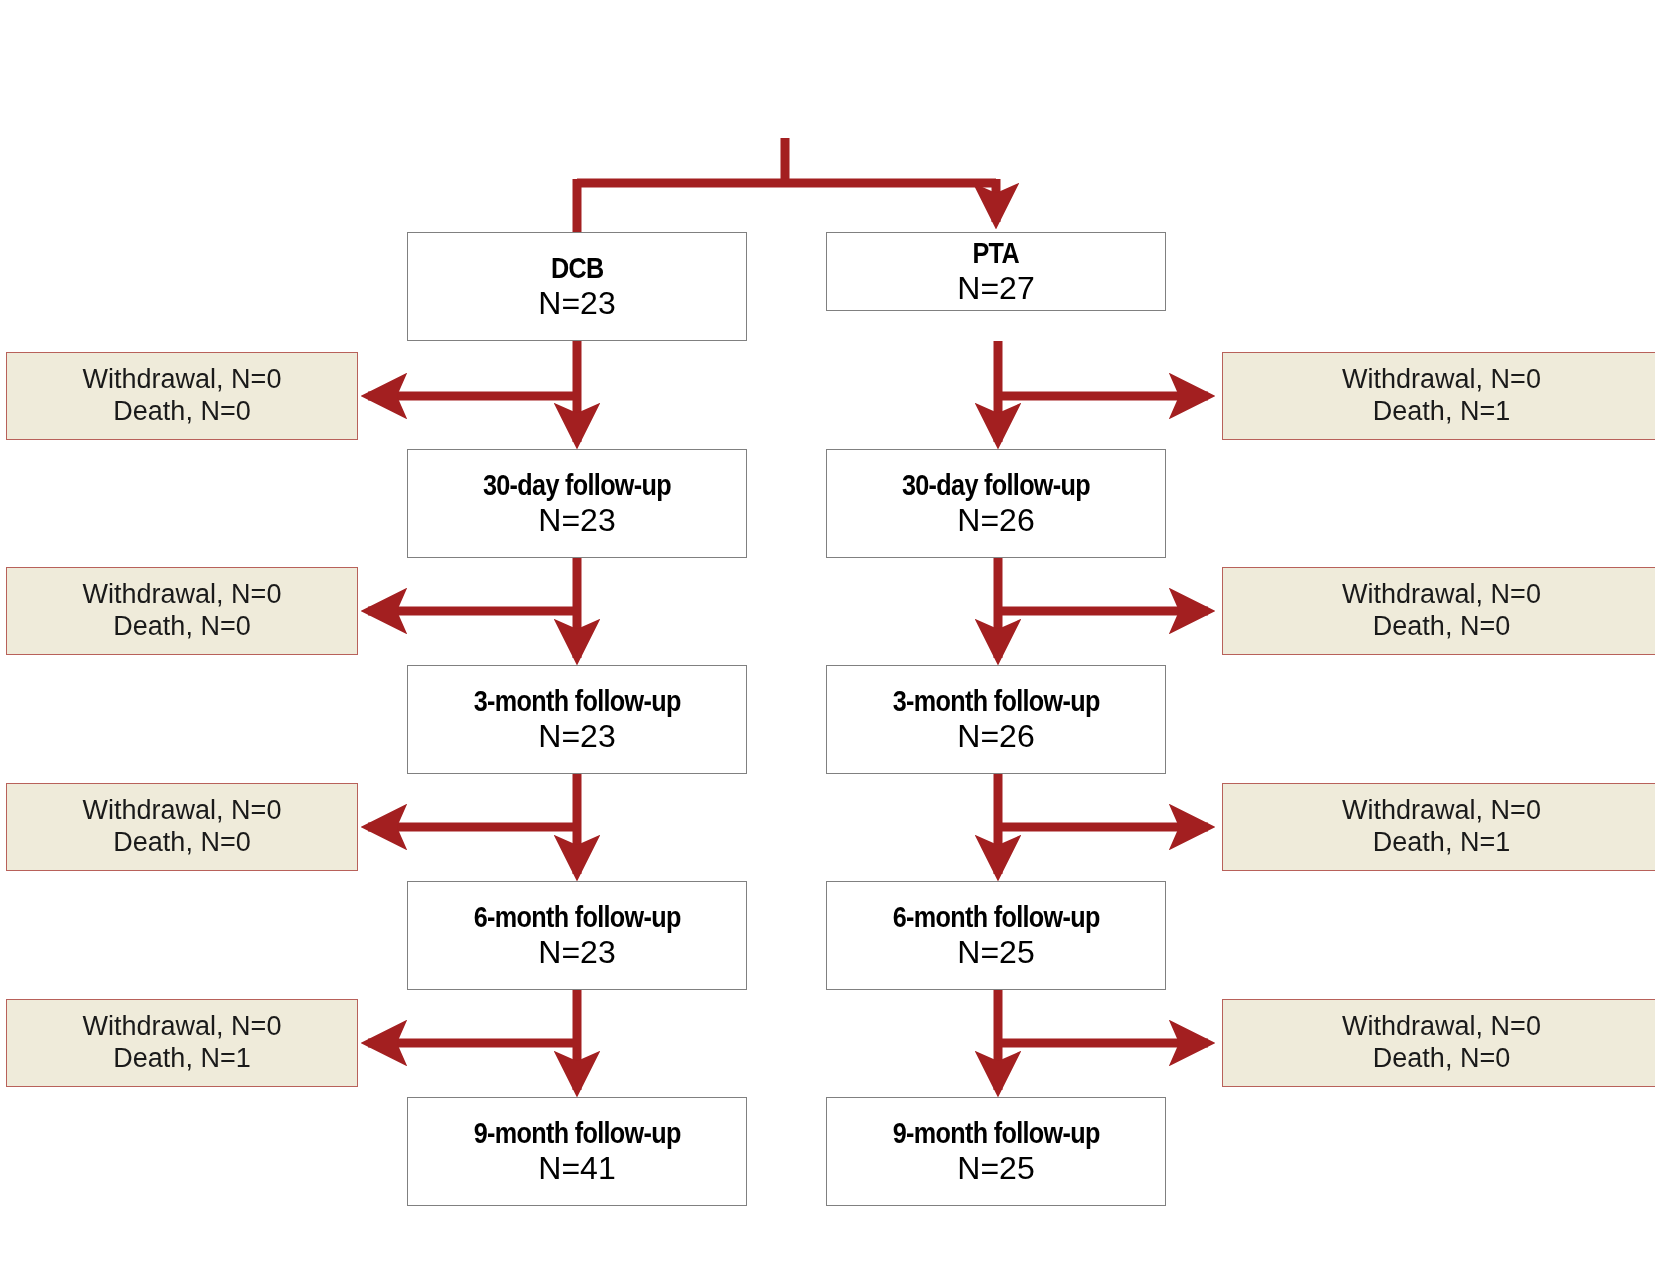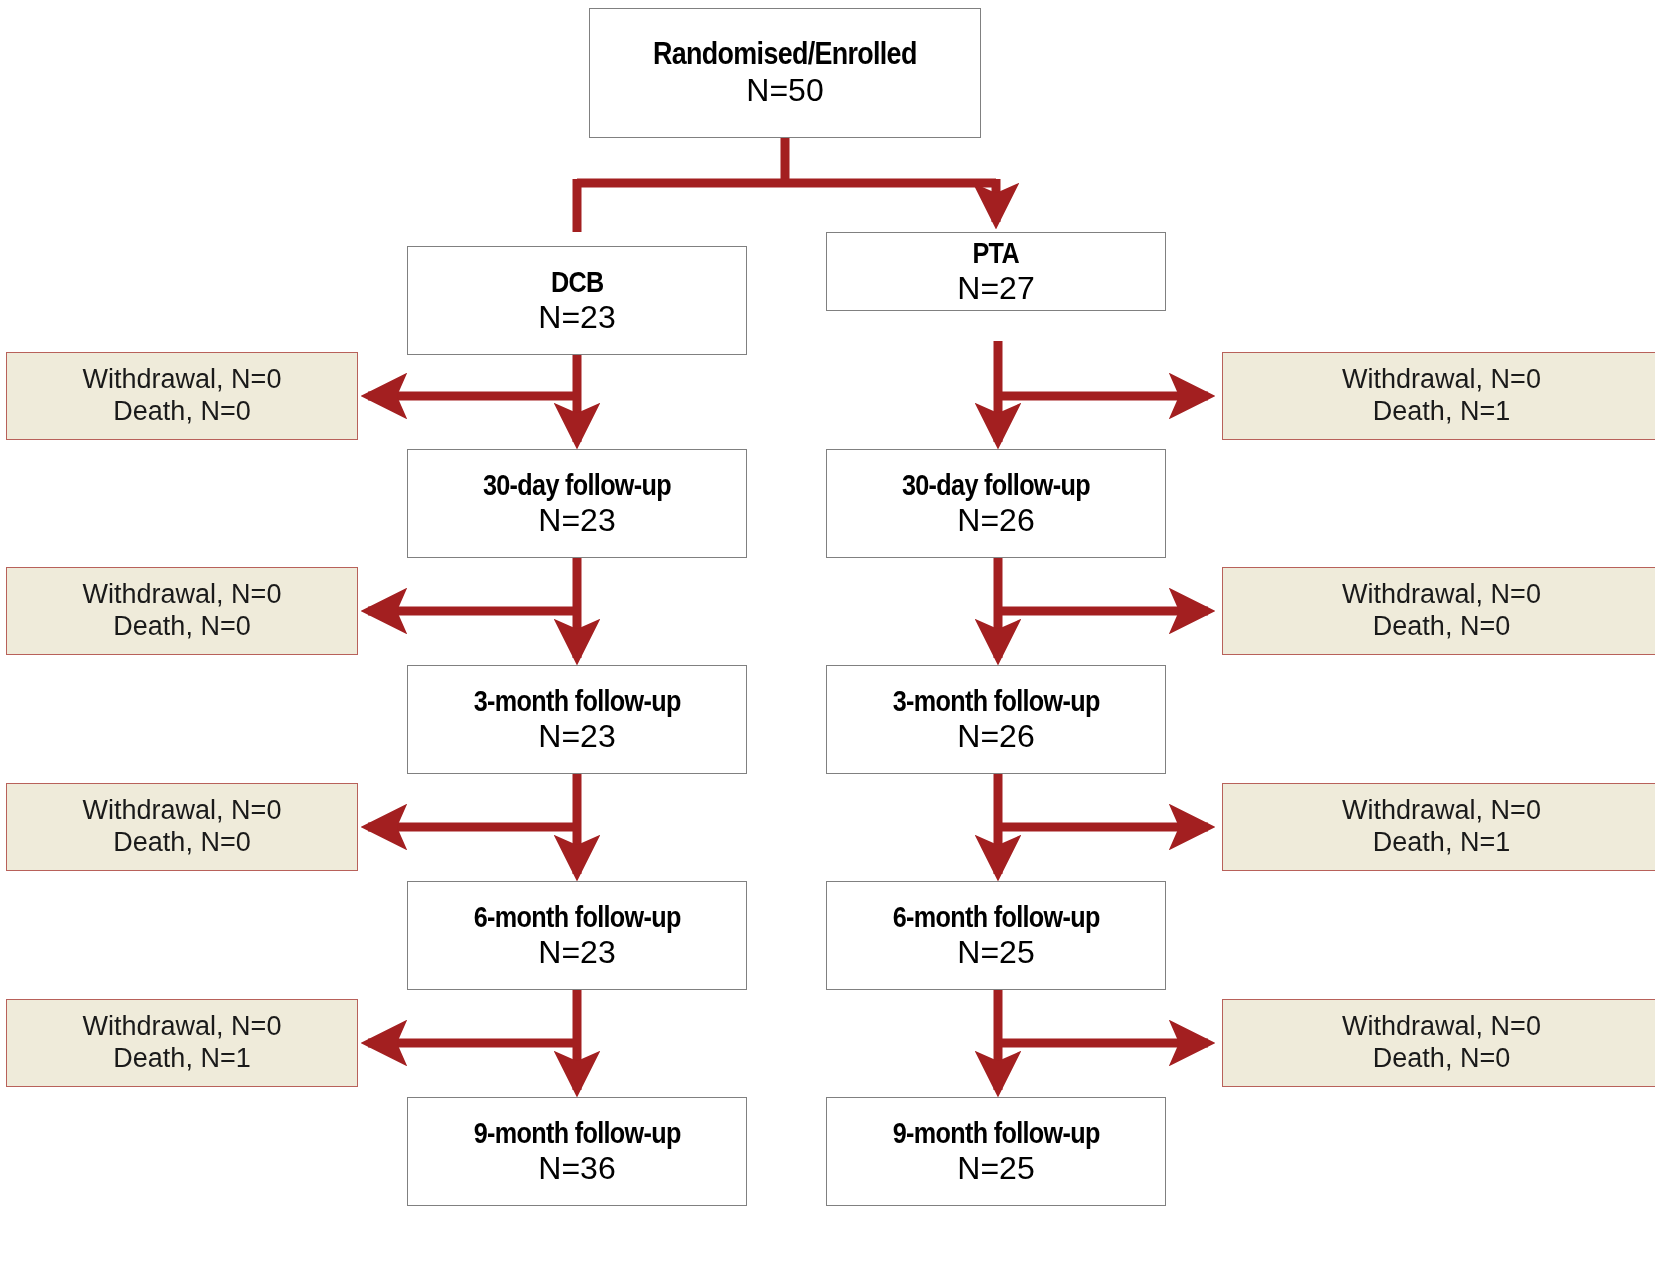--- a/index.html
+++ b/index.html
@@ -111,26 +111,22 @@
     <path d="M 577 611 L 368 611" stroke="#A31F20" stroke-width="9" fill="none" marker-end="url(#arrow)"></path>
     <path d="M 577 827 L 368 827" stroke="#A31F20" stroke-width="9" fill="none" marker-end="url(#arrow)"></path>
     <path d="M 577 1043 L 368 1043" stroke="#A31F20" stroke-width="9" fill="none" marker-end="url(#arrow)"></path>
 
     <path d="M 998 396 L 1208 396" stroke="#A31F20" stroke-width="9" fill="none" marker-end="url(#arrow)"></path>
     <path d="M 998 611 L 1208 611" stroke="#A31F20" stroke-width="9" fill="none" marker-end="url(#arrow)"></path>
     <path d="M 998 827 L 1208 827" stroke="#A31F20" stroke-width="9" fill="none" marker-end="url(#arrow)"></path>
     <path d="M 998 1043 L 1208 1043" stroke="#A31F20" stroke-width="9" fill="none" marker-end="url(#arrow)"></path>
   </svg>
 
-  <div class="node root" style="left: 589px; top: 8px; width: 392px; height: 130px; border-color: rgb(128, 128, 128);">
-    <div class="title">Randomised/Enrolled</div>
-    <div class="count">N=50</div>
-  </div>
-
-  <div class="node" style="left: 407px; top: 246px; width: 340px; height: 109px; border-color: rgb(128, 128, 128); text-align: center;">
+
+  <div class="node" style="left: 407px; top: 232px; width: 340px; height: 109px; border-color: rgb(128, 128, 128); text-align: center;">
     <div class="title">DCB</div>
     <div class="count">N=23</div>
   </div>
   <div class="node" style="left: 826px; top: 232px; width: 340px; height: 79px; border-color: rgb(128, 128, 128);">
     <div class="title">PTA</div>
     <div class="count">N=27</div>
   </div>
 
   <div class="node" style="left: 407px; top: 449px; width: 340px; height: 109px; border-color: rgb(128, 128, 128);">
     <div class="title">30-day follow-up</div>
@@ -178,21 +174,21 @@
     <div class="line">Withdrawal, N=0</div>
     <div class="line">Death, N=0</div>
   </div>
   <div class="sidebox" style="left: 1216px; top: 783px; width: 439px; height: 88px; background: rgb(239, 235, 218); border-color: rgb(184, 97, 90);">
     <div class="line">Withdrawal, N=0</div>
     <div class="line">Death, N=1</div>
   </div>
 
   <div class="node" style="left: 407px; top: 1097px; width: 340px; height: 109px; border-color: rgb(128, 128, 128);">
     <div class="title">9-month follow-up</div>
-    <div class="count">N=36</div>
+    <div class="count">N=41</div>
   </div>
   <div class="node" style="left: 826px; top: 1097px; width: 340px; height: 109px; border-color: rgb(128, 128, 128);">
     <div class="title">9-month follow-up</div>
     <div class="count">N=25</div>
   </div>
   <div class="sidebox" style="left: 0px; top: 999px; width: 352px; height: 88px; background: rgb(239, 235, 218); border-color: rgb(184, 97, 90);">
     <div class="line">Withdrawal, N=0</div>
     <div class="line">Death, N=1</div>
   </div>
   <div class="sidebox" style="left: 1216px; top: 999px; width: 439px; height: 88px; background: rgb(239, 235, 218); border-color: rgb(184, 97, 90);">

